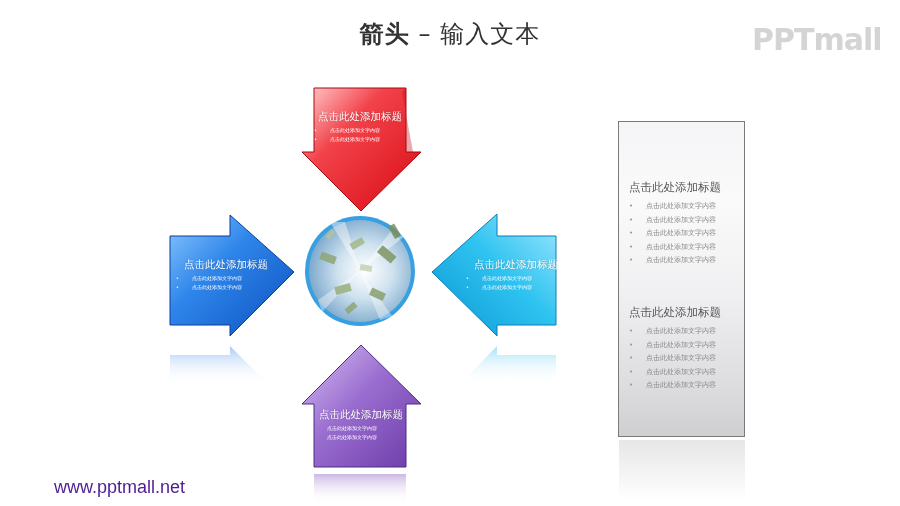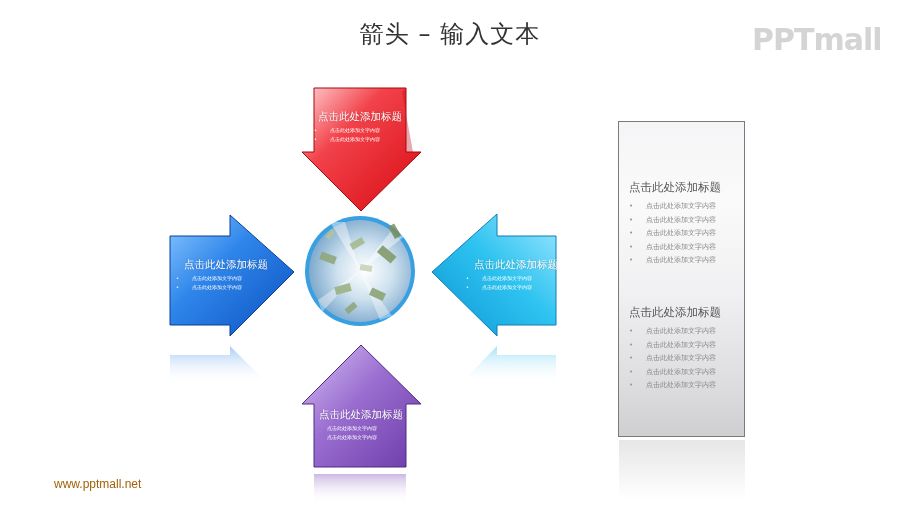--- a/index.html
+++ b/index.html
@@ -1,21 +1,21 @@
 <!DOCTYPE html>
 <html><head>
 <meta charset="utf-8">
 <style>
   html,body{margin:0;padding:0;}
   body{width:900px;height:506px;background:#ffffff;position:relative;overflow:hidden;font-family:"DejaVu Sans","Liberation Sans",sans-serif;}
   .title{position:absolute;left:0;width:900px;top:18px;text-align:center;font-size:24px;color:#333;letter-spacing:1px;}
-  .title b{font-weight:normal;}
+  .title b{font-weight:bold;}
   .title .rest{font-weight:normal;}
   .logo{position:absolute;left:752px;top:22px;font-family:"DejaVu Sans",sans-serif;font-size:30px;color:#d4d4d4;letter-spacing:-1px;font-weight:bold;}
-  .footer{position:absolute;left:54px;top:477px;font-size:12px;color:#a16207;font-family:"Liberation Sans",sans-serif;}
+  .footer{position:absolute;left:54px;top:477px;font-size:18px;color:#4c1d95;font-family:"Liberation Sans",sans-serif;}
   svg.diagram{position:absolute;left:0;top:0;}
   .atext{position:absolute;color:#fff;text-align:center;}
   .atext .h{font-size:10.5px;white-space:nowrap;text-shadow:0 0 2px rgba(0,0,0,0.25);}
   .atext ul{list-style:none;margin:2px 0 0 0;padding:0;}
   .atext li{font-size:5px;line-height:9px;white-space:nowrap;position:relative;padding-left:16px;text-align:left;}
   .atext li::before{content:"•";position:absolute;left:0;font-size:5px;}
   .panel{position:absolute;left:618px;top:121px;width:127px;height:316px;border:1px solid #7a7a7a;background:linear-gradient(to bottom,#f5f5f7 0%,#fafafa 25%,#f0f0f2 55%,#dcdcdf 85%,#cfcfd2 100%);box-sizing:border-box;}
   .panel-refl{position:absolute;left:619px;top:440px;width:126px;height:60px;background:linear-gradient(to bottom,rgba(210,210,212,0.55),rgba(255,255,255,0));}
   .sec{position:absolute;left:10px;width:115px;}
   .sec .h{font-size:11.5px;color:#555;white-space:nowrap;}

